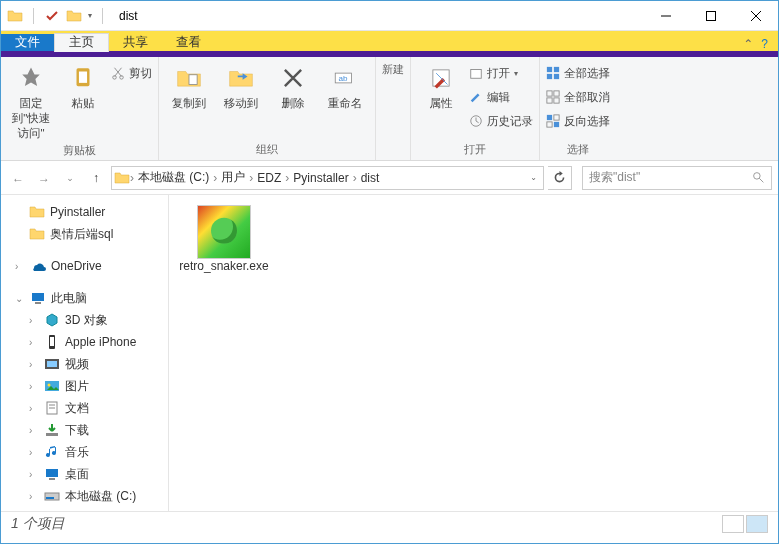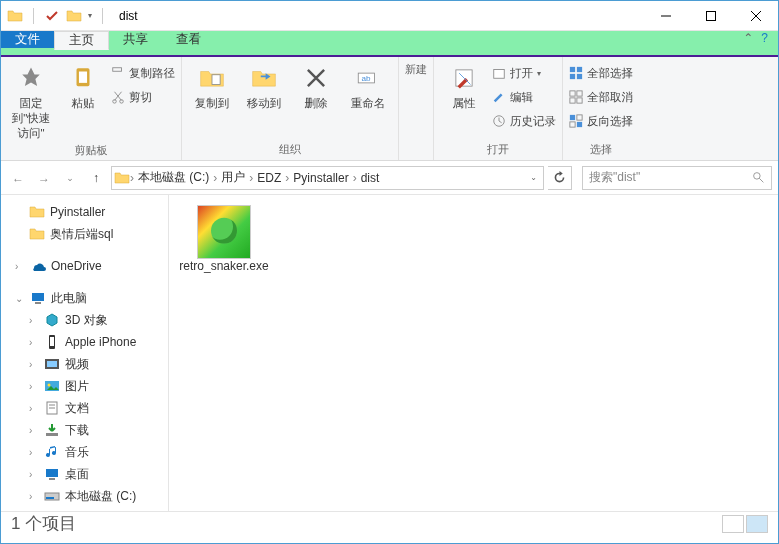--- a/index.html
+++ b/index.html
@@ -7,21 +7,21 @@
 
 .titlebar { height: 30px; display: flex; align-items: center; background: #fff; border-bottom: 1px solid #e5e5e5; }
 .titlebar .qat { display: flex; align-items: center; padding: 0 6px; gap: 6px; }
 .qat-icon { width: 16px; height: 16px; }
 .titlebar .sep { width: 1px; height: 16px; background: #ccc; margin: 0 4px; }
 .titlebar .title { flex: 0 0 auto; padding-left: 6px; color: #000; }
 .titlebar .spacer { flex: 1; }
 .titlebar .winbtns { display: flex; }
 .winbtn { width: 45px; height: 30px; display: flex; align-items: center; justify-content: center; }
 
-.tabs { height: 26px; display: flex; align-items: flex-start; border-bottom: 2px solid #4c1d95; background: #86efac; }
+.tabs { height: 26px; display: flex; align-items: flex-end; border-bottom: 6px solid #4c1d95; background: #fde047; }
 .tab { padding: 0 14px; display: flex; align-items: center; font-size: 12.5px; color: #333; }
 .tab.file { background: #1979ca; color: #fff; }
 .tab.active { border: 1px solid #dadada; border-bottom: 1px solid #f5f6f7; background: #f5f6f7; margin-bottom: -1px; }
 .tabs .right { margin-left: auto; display: flex; align-items: center; padding-right: 10px; gap: 8px; color: #6b6b6b; }
 
 .ribbon { height: 104px; background: #f5f6f7; border-bottom: 1px solid #dadada; display: flex; }
 .group { border-right: 1px solid #e1e1e1; padding: 3px 6px 0 6px; display: flex; flex-direction: column; }
 .group-body { flex: 1; display: flex; align-items: flex-start; gap: 4px; }
 .group-label { text-align: center; font-size: 11px; color: #666; padding: 2px 0 3px 0; }
 .bigbtn { display: flex; flex-direction: column; align-items: center; justify-content: flex-start; width: 48px; padding-top: 2px; gap: 2px; text-align: center; font-size: 11.5px; color: #444; }
@@ -48,21 +48,21 @@
 .tree-item.l1 { padding-left: 28px; }
 .tree-item.l2 { padding-left: 28px; }
 .tree-item .exp { width: 10px; color: #888; font-size: 10px; }
 .tree-ico { width: 16px; height: 16px; flex-shrink: 0; }
 
 .content { flex: 1; padding: 10px; display: flex; align-items: flex-start; }
 .file-item { width: 90px; display: flex; flex-direction: column; align-items: center; text-align: center; font-size: 12px; }
 .file-thumb { width: 54px; height: 54px; background: linear-gradient(135deg, #d42 0%, #fd3 30%, #4c4 60%, #2a2 100%); border: 1px solid #ccc; position: relative; }
 .file-thumb::after { content: ""; position: absolute; left: 50%; top: 50%; width: 26px; height: 26px; background: #5c5; border-radius: 50%; transform: translate(-50%, -55%); box-shadow: inset -4px -4px 0 #393; }
 
-.statusbar { height: 24px; border-top: 1px solid #e5e5e5; display: flex; align-items: center; padding: 0 10px; font-size: 17px; color: #555; }
+.statusbar { height: 24px; border-top: 1px solid #e5e5e5; display: flex; align-items: center; padding: 0 10px; font-size: 14px; color: #555; font-style: italic; }
 .statusbar .spacer { flex: 1; }
 .viewbtn { width: 22px; height: 18px; border: 1px solid #ccc; margin-left: 2px; }
 
 .folder-ico { fill: #ffd66e; stroke: #d9a93a; stroke-width: 0.5; }
 .arrow-down { font-size: 8px; color: #666; }
 </style>
 </head>
 <body>
 
 <div class="titlebar">
@@ -127,26 +127,20 @@
       <div class="bigbtn">
         <div class="ico">
             <svg viewBox="0 0 32 32" width="26" height="26">
               <rect x="8" y="4" width="16" height="22" fill="#d9a93a" rx="2"></rect>
               <rect x="11" y="8" width="10" height="14" fill="#fff"></rect>
             </svg>
           </div>
         <span>粘贴</span>
       </div>
       <div class="stack">
-        <div class="smallbtn">
-            <svg width="14" height="14" viewBox="0 0 16 16">
-              <rect x="2" y="2" width="10" height="4" fill="none" stroke="#888"></rect>
-            </svg>
-            <span>复制路径</span>
-          </div>
         <div class="smallbtn">
             <svg width="14" height="14" viewBox="0 0 16 16">
               <path d="M4 2l8 10M12 2L4 12" stroke="#888"></path>
               <circle cx="4" cy="13" r="2" fill="none" stroke="#888"></circle>
               <circle cx="12" cy="13" r="2" fill="none" stroke="#888"></circle>
             </svg>
             <span>剪切</span>
           </div>
       </div>
     </div>

